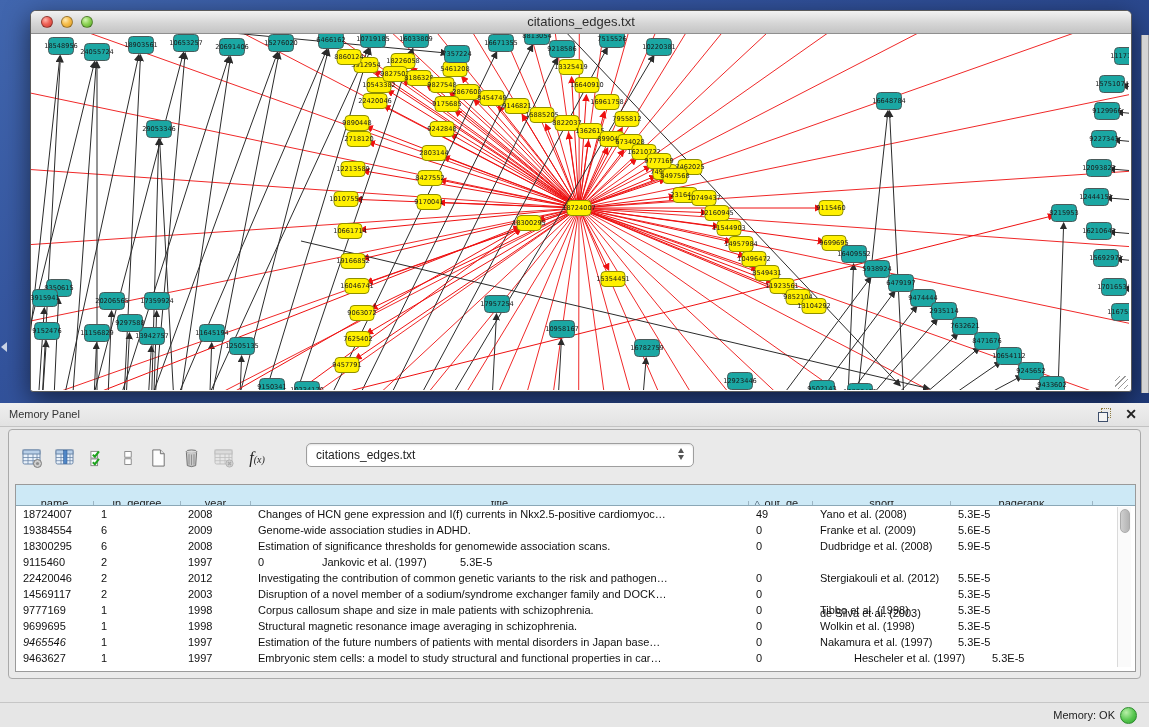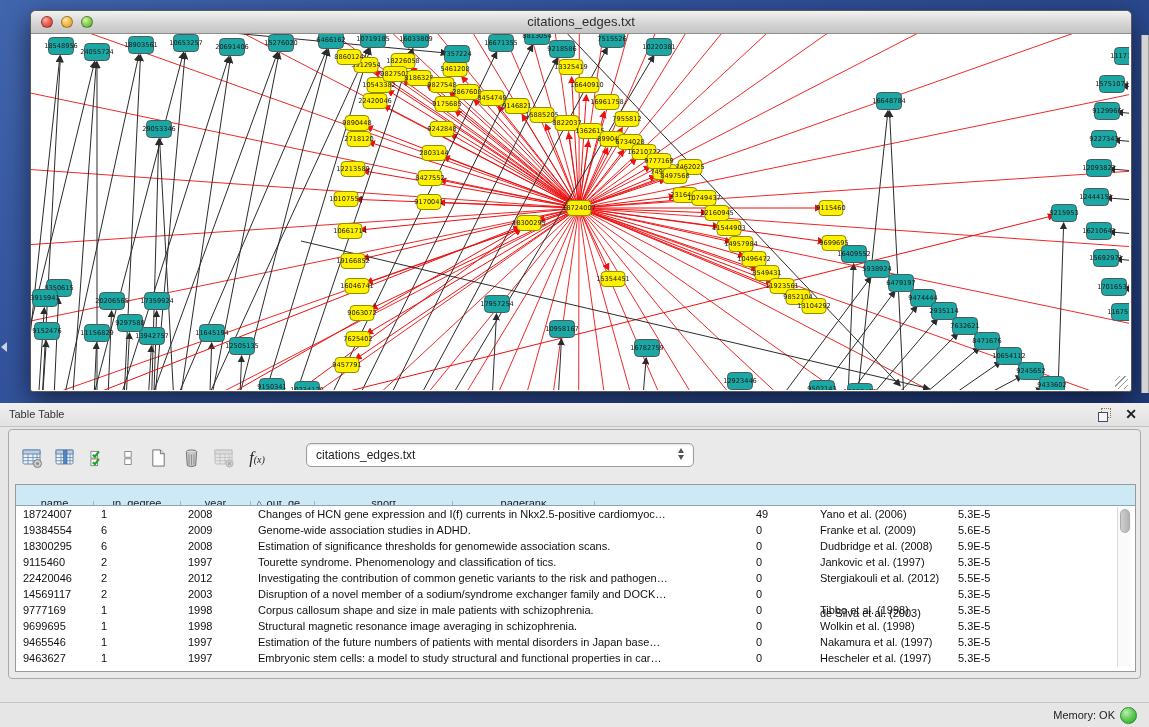--- a/index.html
+++ b/index.html
@@ -503,21 +503,21 @@
           </svg>
         <div class="grip"></div>
       </div>
     </div>
     <div class="right-strip"></div>
     <div class="left-arrow"></div>
   </div>
 
   <div class="tpanel">
     <div class="tpanel-head">
-      <span class="ptitle">Table Table</span>
+      <span class="ptitle">Memory Panel</span>
       <span class="float-ic">
           <span class="sq1"></span>
           <span class="sq2"></span>
         </span>
       <span class="close-ic">✕</span>
     </div>
     <div class="tcontainer">
       <div class="toolbar" id="toolbar">
           <div class="icon-btn">
             <svg viewBox="0 0 20 20" width="20" height="20">
@@ -587,39 +587,42 @@
         <div class="thead" id="thead">
             <div class="hcell" style="width: 78px;">
               <span>name</span>
             </div>
             <div class="hcell" style="width: 87px;">
               <span>in_degree</span>
             </div>
             <div class="hcell" style="width: 70px;">
               <span>year</span>
             </div>
+            <div class="hcell" style="width: 498px;">
+              <span>title</span>
+            </div>
             <div class="hcell" style="width: 64px;">
               <span class="sorttri">△</span>
               <span>out_de...</span>
             </div>
             <div class="hcell" style="width: 138px;">
               <span>short</span>
             </div>
             <div class="hcell" style="width: 142px;">
               <span>pagerank</span>
             </div>
           </div>
         <div id="tbody">
             <div class="trow">
               <div class="tcell" style="width: 78px;">18724007</div>
               <div class="tcell" style="width: 87px;">1</div>
               <div class="tcell" style="width: 70px;">2008</div>
               <div class="tcell" style="width: 498px;">Changes of HCN gene expression and I(f) currents in Nkx2.5-positive cardiomyoc…</div>
               <div class="tcell" style="width: 64px;">49</div>
-              <div class="tcell" style="width: 138px;">Yano et al. (2006)</div>
+              <div class="tcell" style="width: 138px;">Yano et al. (2008)</div>
               <div class="tcell" style="width: 142px;">5.3E-5</div>
             </div>
             <div class="trow">
               <div class="tcell" style="width: 78px;">19384554</div>
               <div class="tcell" style="width: 87px;">6</div>
               <div class="tcell" style="width: 70px;">2009</div>
               <div class="tcell" style="width: 498px;">Genome-wide association studies in ADHD.</div>
               <div class="tcell" style="width: 64px;">0</div>
               <div class="tcell" style="width: 138px;">Franke et al. (2009)</div>
               <div class="tcell" style="width: 142px;">5.6E-5</div>
@@ -630,21 +633,20 @@
               <div class="tcell" style="width: 70px;">2008</div>
               <div class="tcell" style="width: 498px;">Estimation of significance thresholds for genomewide association scans.</div>
               <div class="tcell" style="width: 64px;">0</div>
               <div class="tcell" style="width: 138px;">Dudbridge et al. (2008)</div>
               <div class="tcell" style="width: 142px;">5.9E-5</div>
             </div>
             <div class="trow">
               <div class="tcell" style="width: 78px;">9115460</div>
               <div class="tcell" style="width: 87px;">2</div>
               <div class="tcell" style="width: 70px;">1997</div>
-              <div class="tcell" style="width: 498px;">Tourette syndrome. Phenomenology and classification of tics.</div>
               <div class="tcell" style="width: 64px;">0</div>
               <div class="tcell" style="width: 138px;">Jankovic et al. (1997)</div>
               <div class="tcell" style="width: 142px;">5.3E-5</div>
             </div>
             <div class="trow">
               <div class="tcell" style="width: 78px;">22420046</div>
               <div class="tcell" style="width: 87px;">2</div>
               <div class="tcell" style="width: 70px;">2012</div>
               <div class="tcell" style="width: 498px;">Investigating the contribution of common genetic variants to the risk and pathogen…</div>
               <div class="tcell" style="width: 64px;">0</div>
@@ -672,35 +674,35 @@
             <div class="trow">
               <div class="tcell" style="width: 78px;">9699695</div>
               <div class="tcell" style="width: 87px;">1</div>
               <div class="tcell" style="width: 70px;">1998</div>
               <div class="tcell" style="width: 498px;">Structural magnetic resonance image averaging in schizophrenia.</div>
               <div class="tcell" style="width: 64px;">0</div>
               <div class="tcell" style="width: 138px;">Wolkin et al. (1998)</div>
               <div class="tcell" style="width: 142px;">5.3E-5</div>
             </div>
             <div class="trow">
-              <div class="tcell" style="width: 78px;">9465546</div>
+              <div class="tcell" style="width: 78px; font-style: italic;">9465546</div>
               <div class="tcell" style="width: 87px;">1</div>
               <div class="tcell" style="width: 70px;">1997</div>
               <div class="tcell" style="width: 498px;">Estimation of the future numbers of patients with mental disorders in Japan base…</div>
               <div class="tcell" style="width: 64px;">0</div>
               <div class="tcell" style="width: 138px;">Nakamura et al. (1997)</div>
               <div class="tcell" style="width: 142px;">5.3E-5</div>
             </div>
             <div class="trow">
               <div class="tcell" style="width: 78px;">9463627</div>
               <div class="tcell" style="width: 87px;">1</div>
               <div class="tcell" style="width: 70px;">1997</div>
               <div class="tcell" style="width: 498px;">Embryonic stem cells: a model to study structural and functional properties in car…</div>
               <div class="tcell" style="width: 64px;">0</div>
-              <div class="tcell" style="width: 138px;">Hescheler et al. (1997)</div>
+              <div class="tcell" style="width: 138px; margin-left: 34px;">Hescheler et al. (1997)</div>
               <div class="tcell" style="width: 142px;">5.3E-5</div>
             </div>
           </div>
         <div class="vscroll">
           <div class="vthumb"></div>
         </div>
       </div>
       <div class="tabs" id="tabs">
           <div class="tab sel">Node Table</div>
           <div class="tab">Edge Table</div>

